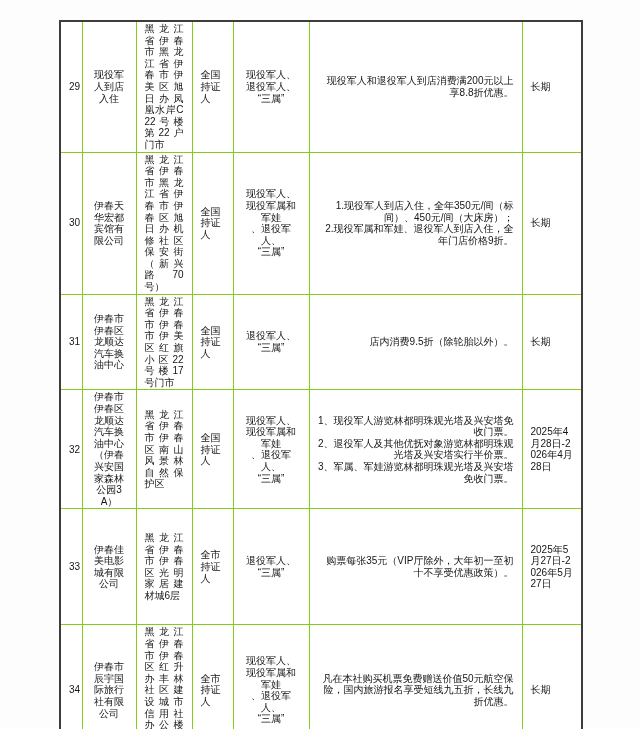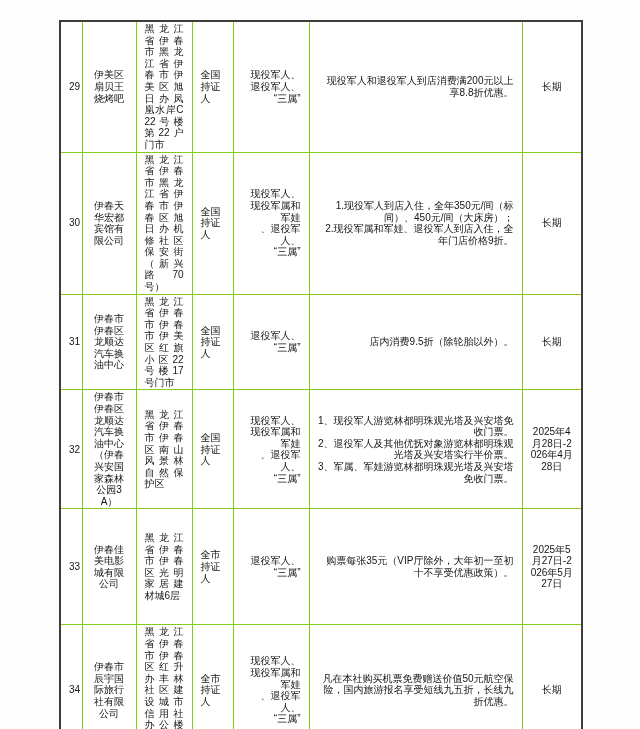--- a/index.html
+++ b/index.html
@@ -43,34 +43,34 @@
   }
   td.c-addr{
     text-align:justify;
     word-break:break-all;
     padding:2px 5px;
   }
   td.c-scope{
     white-space:pre-line;
   }
   td.c-aud{
-    text-align:right;
+    text-align:center;
     white-space:pre-line;
     word-break:break-all;
     padding:1px 3px;
   }
   td.c-det{
     text-align:right;
     white-space:pre-line;
     word-break:break-all;
     padding:2px 4px;
   }
   td.c-det.center{}
   td.c-val{
-    text-align:center;
+    text-align:left;
     white-space:pre-line;
     word-break:break-all;
     padding:1px 1px;
   }
 </style>
 </head>
 <body>
 
 <div class="sheet">
   <table class="grid">
@@ -79,21 +79,21 @@
         <col style="width:54px">
         <col style="width:56px">
       <col style="width:41px">
         <col style="width:76px">
         <col style="width:213px">
       <col style="width:60px">
     </colgroup>
     <tbody>
       <tr class="h-r29">
         <td class="c-no">29</td>
-        <td class="c-name">伊美区扇贝王烧烤吧</td>
+        <td class="c-name">现役军人到店入住</td>
         <td class="c-addr">黑龙江省伊春市黑龙江省伊春市伊美区旭日办凤凰水岸C22号楼第22户门市</td>
         <td class="c-scope">全国
 持证人</td>
         <td class="c-aud">现役军人、
 退役军人、
 “三属”</td>
         <td class="c-det">现役军人和退役军人到店消费满200元以上享8.8折优惠。</td>
         <td class="c-val">长期</td>
       </tr>
       <tr class="h-r30">

